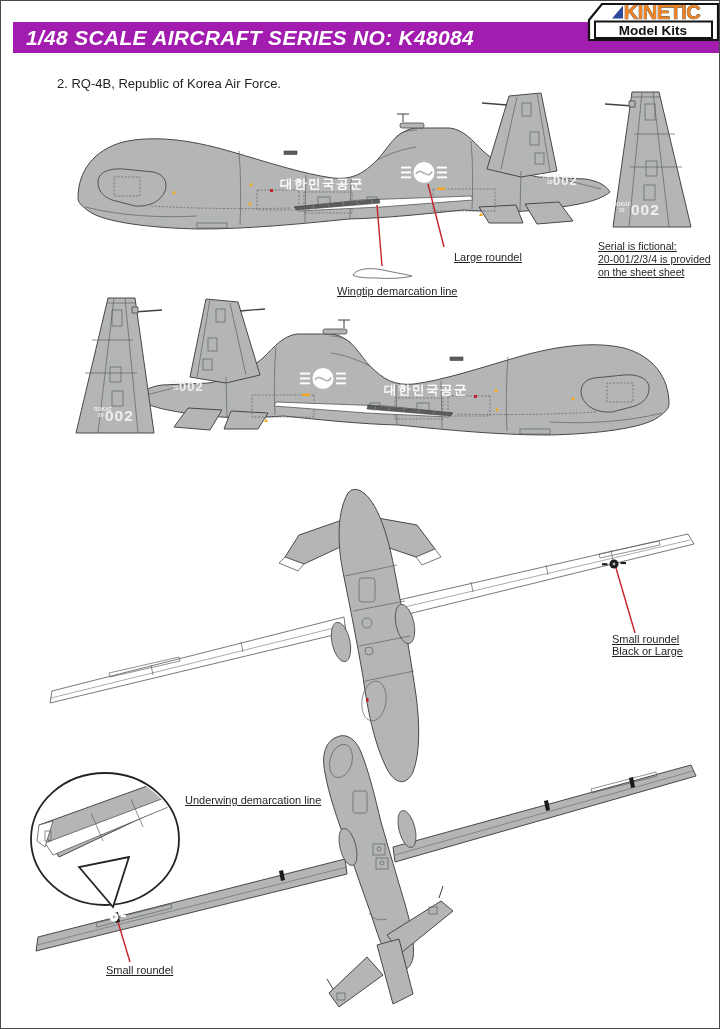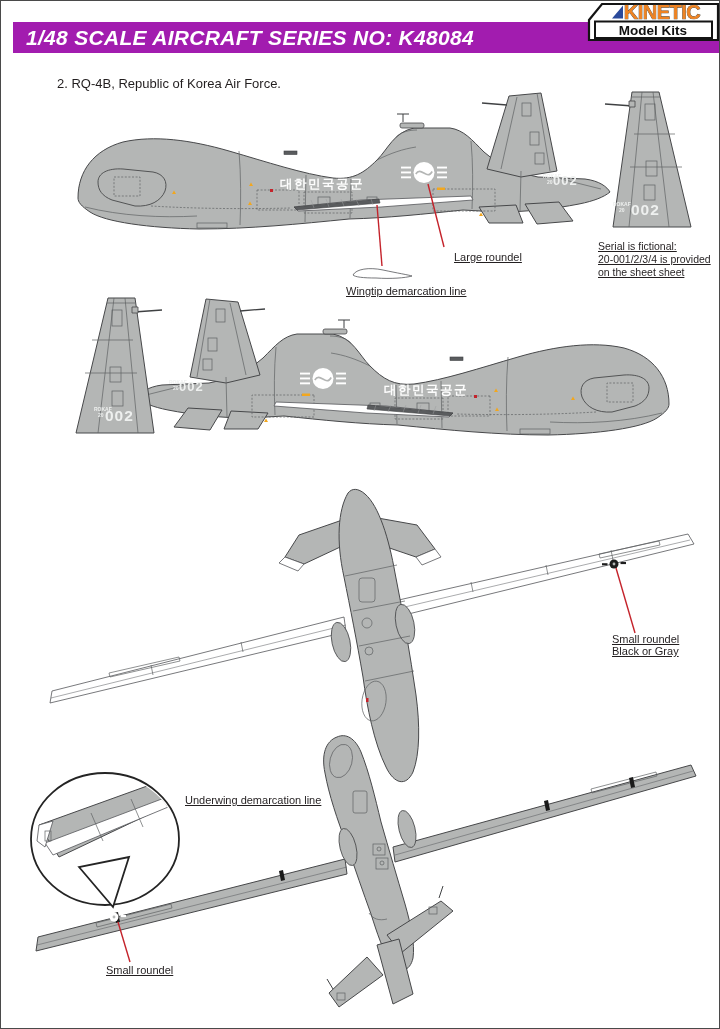--- a/index.html
+++ b/index.html
@@ -279,26 +279,26 @@
 
     <g>
       <path class="redln" d="M376,204 L381,265" stroke="#c4232b"></path>
       <path class="redln" d="M427,183 L443,246" stroke="#c4232b"></path>
       <path class="redln" d="M615,567 L634,632" stroke="#c4232b"></path>
       <path class="redln" d="M117,921 L129,961" stroke="#c4232b"></path>
     </g>
   </svg>
 
   <div class="lbl" style="left:427px; top:250px;padding-left:26px;">Large roundel</div>
-  <div class="lbl" style="left:345px; top:284px;">Wingtip demarcation line</div>
+  <div class="lbl" style="left:336px; top:284px;">Wingtip demarcation line</div>
   <div class="lbl lbl-sm" style="left:597px; top:239px;">
     <div>Serial is fictional:</div>
     <div>20-001/2/3/4 is provided</div>
     <div>on the sheet sheet</div>
   </div>
   <div class="lbl" style="left:611px; top:632px;">
     <div>Small roundel</div>
-    <div>Black or Gray</div>
+    <div>Black or Large</div>
   </div>
   <div class="lbl" style="left:184px; top:793px;text-align:right;">Underwing demarcation line</div>
   <div class="lbl" style="left:105px; top:963px;">Small roundel</div>
 
 </div>
 
 </body></html>

